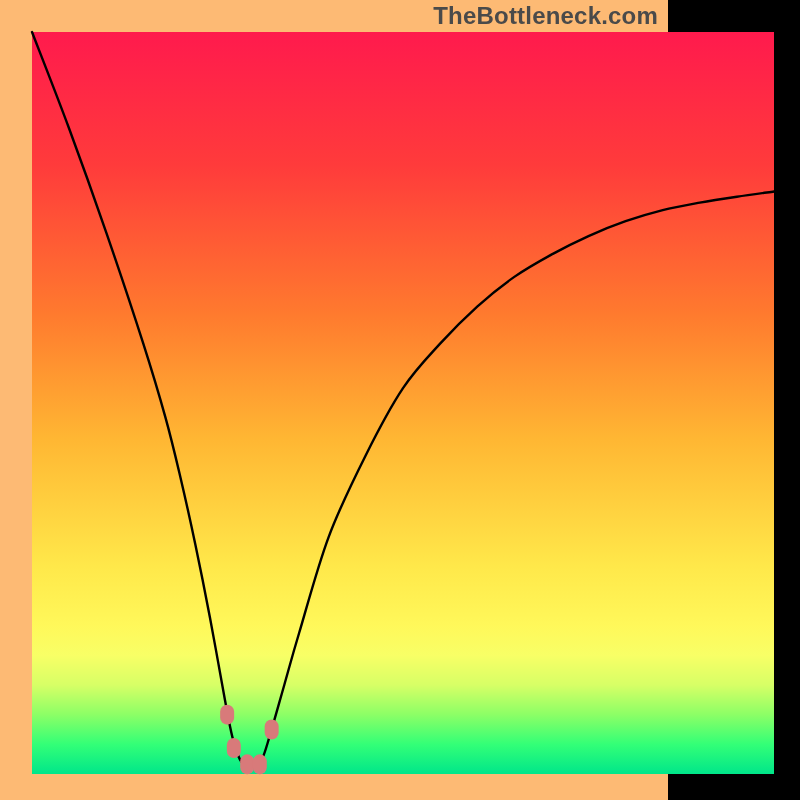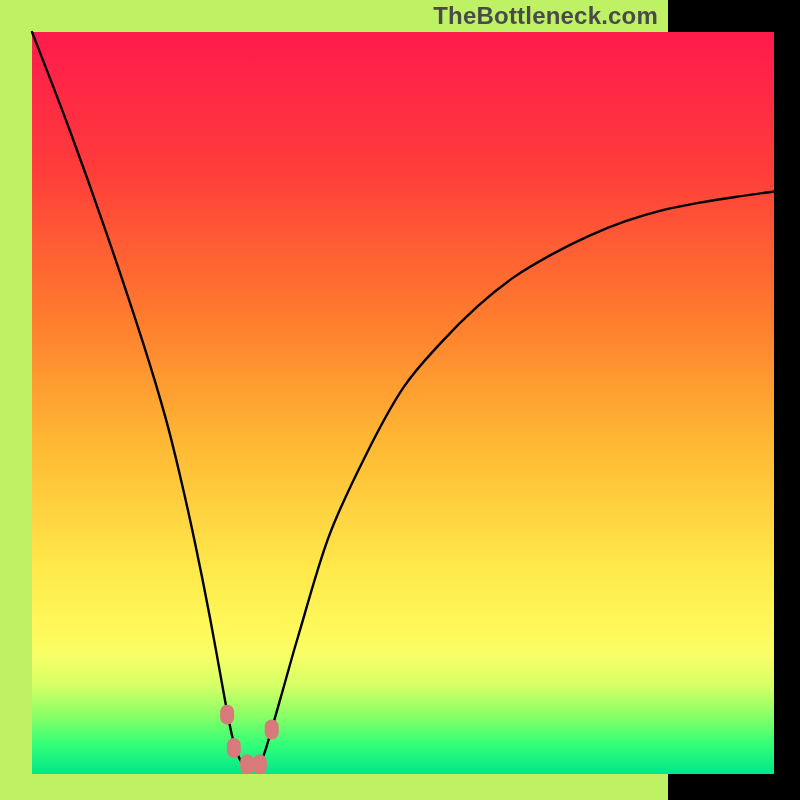--- a/index.html
+++ b/index.html
@@ -8,21 +8,21 @@
     width: 800px;
     height: 800px;
     background: #000;
     overflow: hidden;
     font-family: Arial, Helvetica, sans-serif;
   }
   .stage {
     position: relative;
     width: 668px;
     height: 800px;
-    background: #bef264;
+    background: #fdba74;
   }
   .watermark {
     position: absolute;
     top: 2px;
     right: 10px;
     color: #4a4a4a;
     font-size: 24px;
     font-weight: 600;
     letter-spacing: 0.2px;
     z-index: 20;

